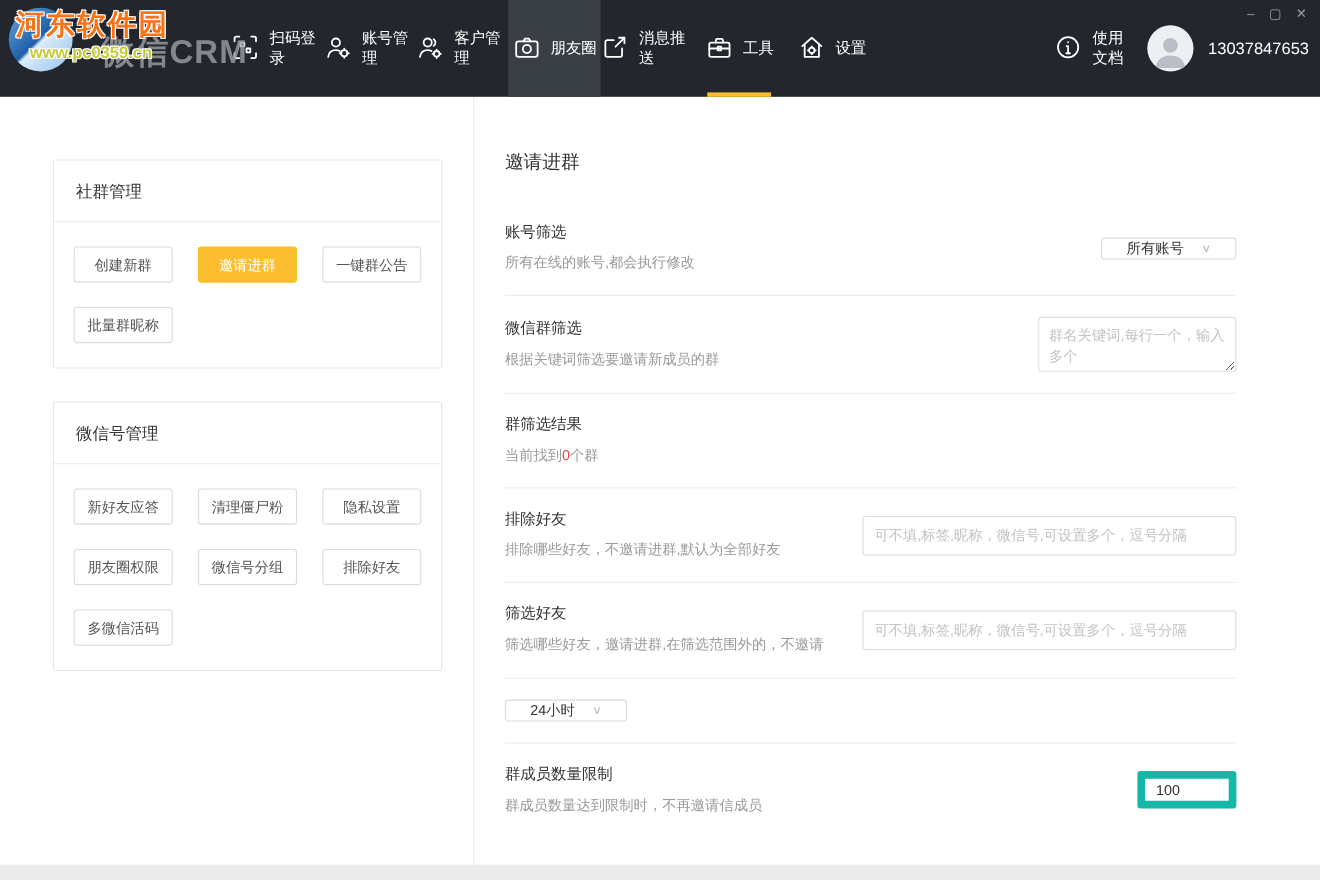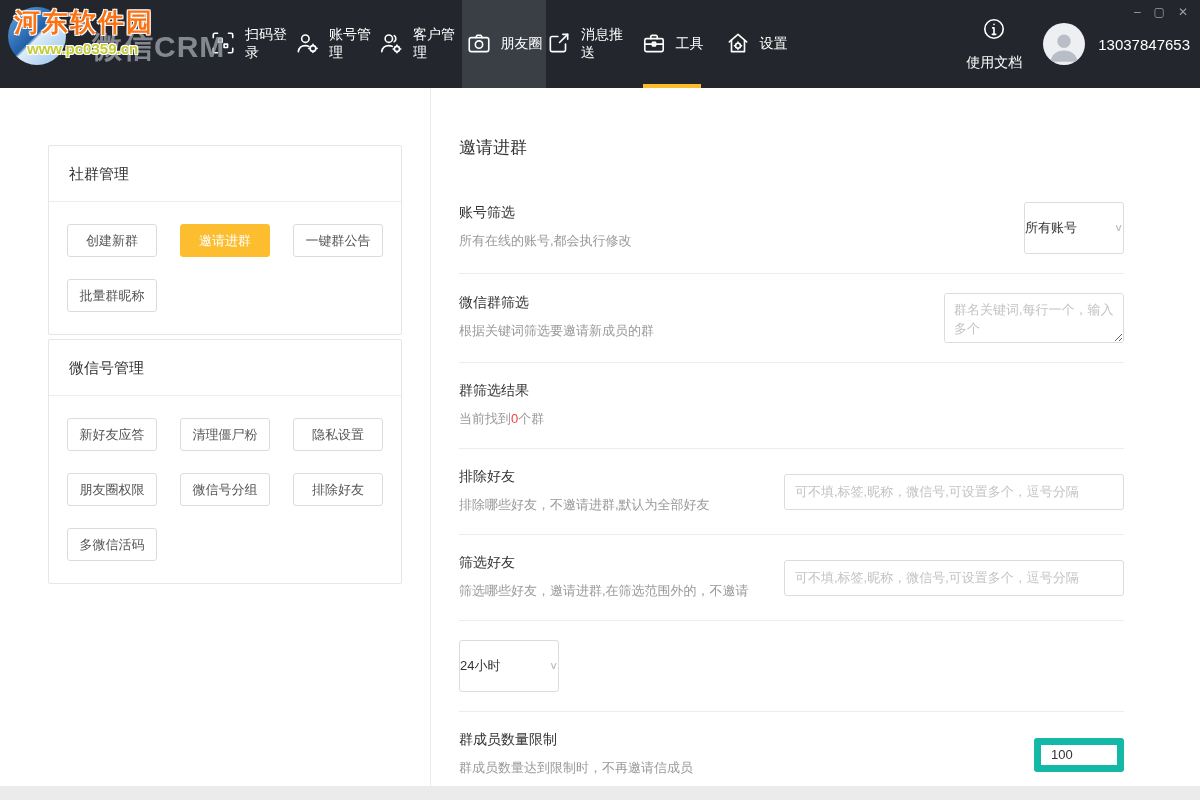--- a/index.html
+++ b/index.html
@@ -14,47 +14,47 @@
            text-shadow:-1px -1px 0 #fff,1px -1px 0 #fff,-1px 1px 0 #fff,1px 1px 0 #fff;letter-spacing:2px}
   .wm-url{position:absolute;left:27px;top:40px;font-size:15px;font-weight:bold;color:#c3cc35;z-index:6;pointer-events:none;
           text-shadow:-1px -1px 0 #fff,1px -1px 0 #fff,-1px 1px 0 #fff,1px 1px 0 #fff}
   .wm-app{position:absolute;left:92px;top:27px;font-size:30px;font-weight:bold;color:#9ba0a8;opacity:.8;z-index:5;pointer-events:none;letter-spacing:1px}
   .nav{display:flex;margin-left:210px}
   .nav-item{width:84px;display:flex;flex-direction:row;align-items:center;justify-content:center;gap:9px;
             color:#fff;font-size:14px;position:relative;cursor:pointer}
   .nav-item.highlight{background:#3a3e45}
   .nav-item.active::after{content:"";position:absolute;bottom:0;left:13px;width:58px;height:4px;background:#fbbd2b}
   .top-right{position:absolute;right:10px;top:0;height:88px;display:flex;align-items:center;gap:13px}
-  .docs{display:flex;flex-direction:column;align-items:center;justify-content:center;gap:9px;color:#fff;font-size:14px;width:72px;height:88px;cursor:pointer}
+  .docs{display:flex;flex-direction:row;align-items:center;justify-content:center;gap:9px;color:#fff;font-size:14px;width:72px;height:88px;cursor:pointer}
   .avatar{width:42px;height:42px;border-radius:50%;background:#edeff2;display:flex;align-items:flex-end;justify-content:center;overflow:hidden;cursor:pointer}
   .phone{color:#fff;font-size:15px}
   .win-controls{position:absolute;top:5px;right:12px;display:flex;gap:13px;color:#9aa0a8;font-size:12px;z-index:7}
   .win-controls span{cursor:pointer;line-height:14px}
 
   
   .content{display:flex;height:698px;background:#fff}
   .sidebar{width:430px;padding:57px 28px 0 48px;flex:none}
-  .card{border:1px solid #e6e6e6;border-radius:2px;margin-bottom:4px;background:#fff}
+  .card{border:1px solid #e6e6e6;border-radius:2px;margin-bottom:30px;background:#fff}
   .card-header{padding:19px 20px 17px;font-size:15px;color:#333;border-bottom:1px solid #ececec}
   .card-body{padding:22px 18px;display:flex;flex-wrap:wrap;gap:22px 23px}
   .btn{width:90px;height:33px;border:1px solid #dcdcdc;border-radius:3px;background:#fff;font-size:13px;color:#555;
        display:flex;align-items:center;justify-content:center;cursor:pointer;white-space:nowrap}
   .btn.active{background:#fcbe2e;border-color:#fcbe2e;color:#fff}
 
   .main{flex:1;border-left:1px solid #ececec;padding:48px 76px 0 28px;overflow:hidden}
   .main-title{font-size:17px;color:#333;margin-bottom:24px}
   .form-row{display:flex;justify-content:space-between;align-items:center;padding:19px 0;border-bottom:1px solid #ececec}
   .form-row:last-child{border-bottom:none}
   .row-label{font-size:14px;color:#333;margin-bottom:9px}
   .row-desc{font-size:13px;color:#9a9a9a;line-height:1.55}
   .form-row.wrap-desc .row-desc{max-width:300px}
   .count{color:#f04134}
 
-  .sel{min-width:100px;height:52px;border:1px solid #dcdcdc;border-radius:3px;display:flex;align-items:center;
-       justify-content:space-between;padding:0 0;font-size:13px;color:#333;gap:16px;cursor:pointer;background:#fff}
+  .sel{min-width:100px;height:20px;border:1px solid #dcdcdc;border-radius:3px;display:flex;align-items:center;
+       justify-content:space-between;padding:0 22px;font-size:13px;color:#333;gap:16px;cursor:pointer;background:#fff}
   .chev{color:#bbb;font-size:12px;transform:scaleY(.85)}
   textarea.ta{width:180px;height:50px;border:1px solid #dcdcdc;border-radius:3px;padding:7px 9px;font-size:13px;color:#333;
               font-family:inherit;resize:both;line-height:1.45}
   input.long{width:340px;height:36px;border:1px solid #dcdcdc;border-radius:3px;padding:0 10px;font-size:13px;color:#333}
   input.num{width:90px;height:34px;border:7px solid #14b8a6;border-radius:3px;padding:0 10px;font-size:13px;color:#333}
   textarea::placeholder,input::placeholder{color:#c3c3c3}
 
   .bottom-strip{position:absolute;left:0;bottom:0;width:100%;height:14px;background:#ebebeb}
 </style>
 </head>

